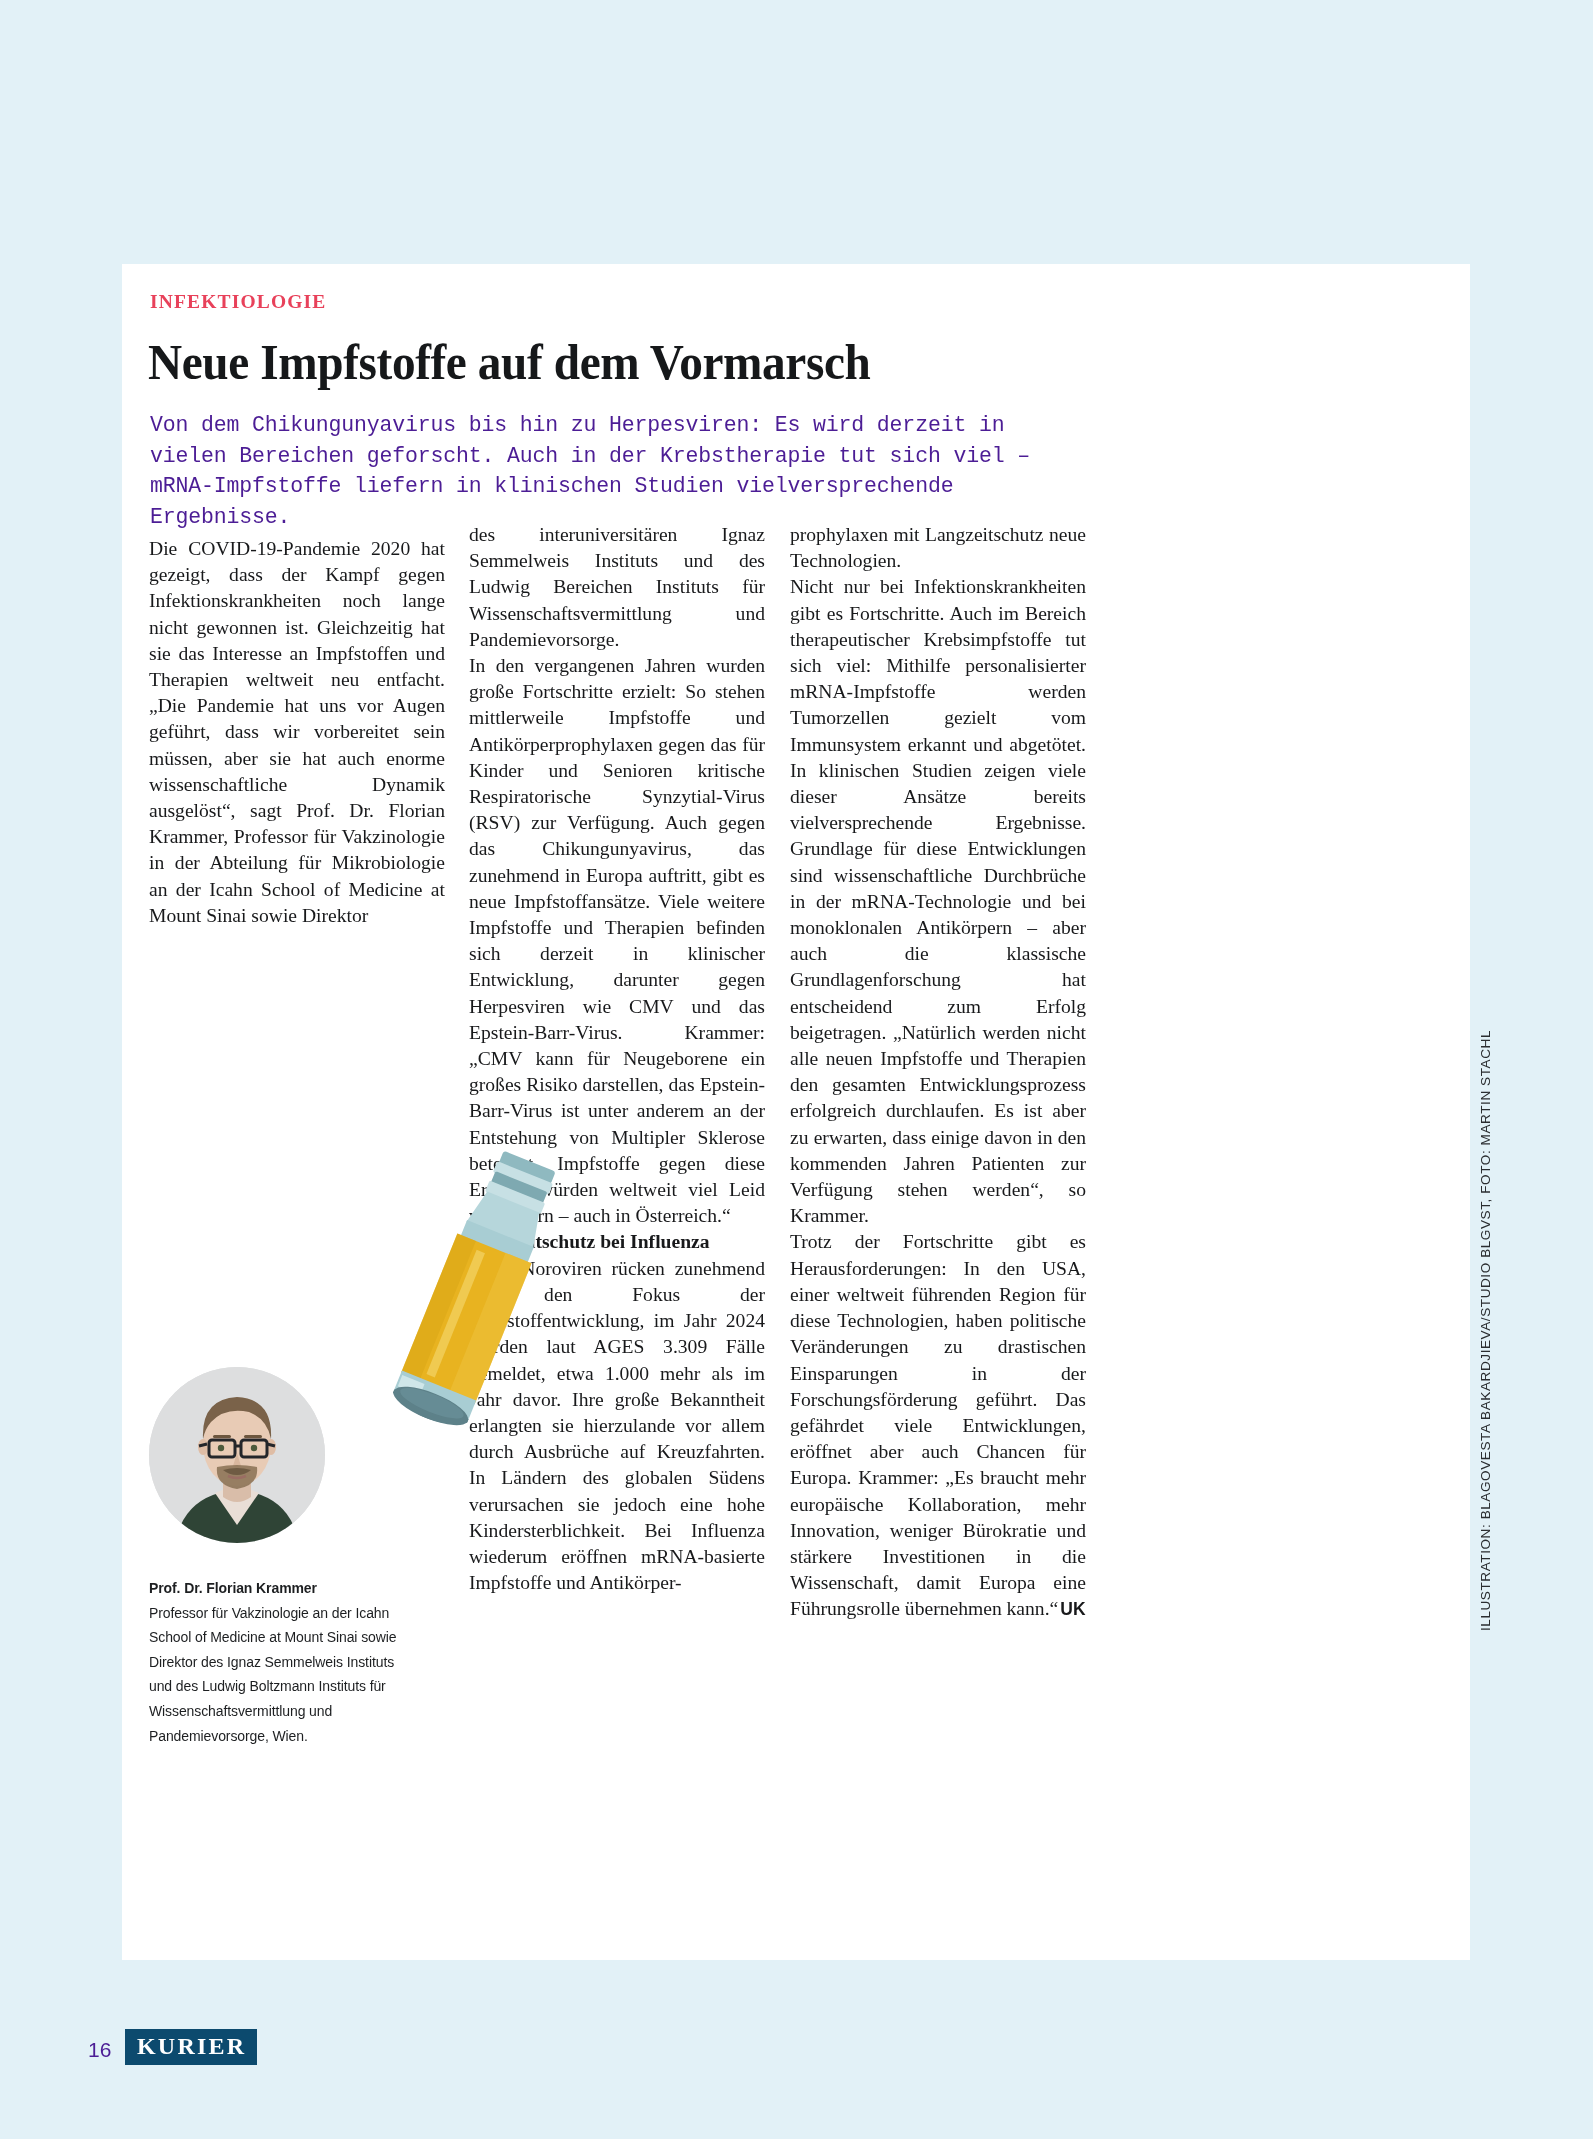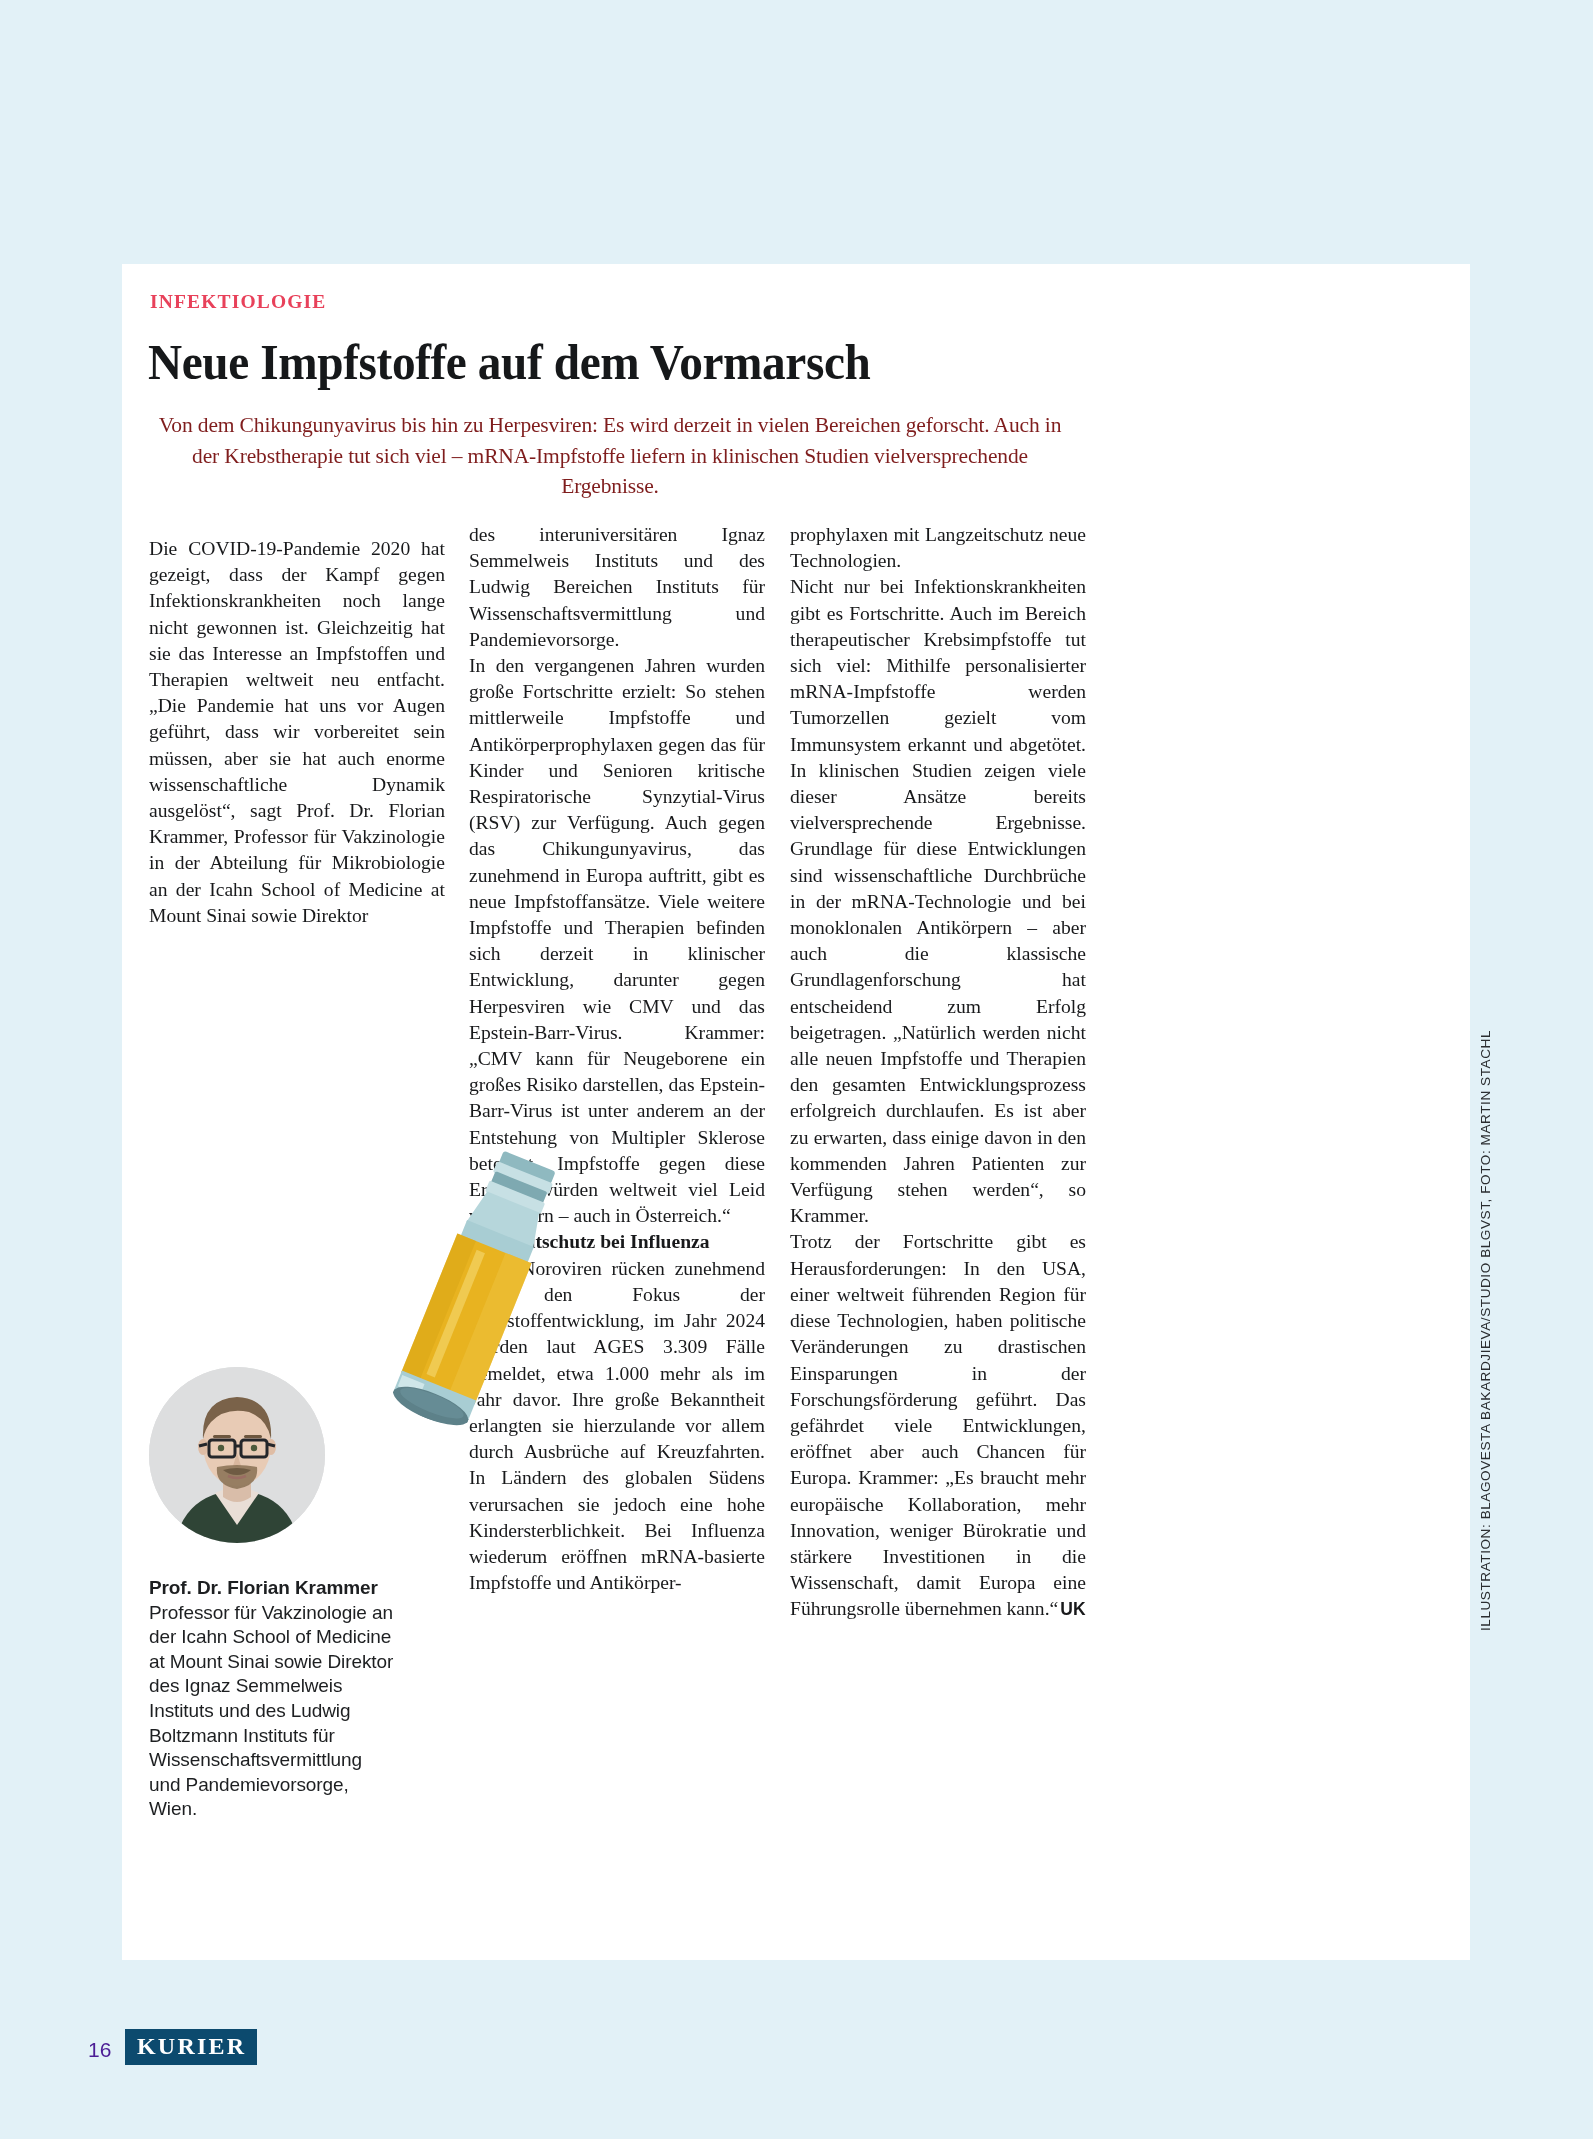--- a/index.html
+++ b/index.html
@@ -54,26 +54,25 @@
     transform: scaleX(0.945);
     transform-origin: left top;
     white-space: nowrap;
   }
 
   .deck {
     position: absolute;
     left: 28px;
     top: 146px;
     width: 920px;
-    font-family: Liberation Serif, serif;
+    font-family: Liberation Mono, monospace;
     font-size: 21.5px;
     line-height: 30.5px;
-    color: #7f1d1d;
+    color: #4c1d95;
     letter-spacing: -0.15px;
-    text-align: center;
   }
 
   
   .columns {
     position: absolute;
     left: 27px;
     top: 258px;
     width: 1295px;
     height: 1420px;
   }
@@ -132,21 +131,21 @@
     border-radius: 50%;
     overflow: hidden;
     background: #dddedf;
   }
   #portrait svg { display: block; width: 176px; height: 176px; }
 
   .caption {
     margin-top: 33px;
     width: 248px;
     font-family: "Liberation Sans", sans-serif;
-    font-size: 19px;
+    font-size: 14px;
     line-height: 24.6px;
     color: #1d1f21;
     letter-spacing: -0.1px;
   }
   .caption .cap-name {
     font-weight: 700;
     display: block;
   }
 
   

